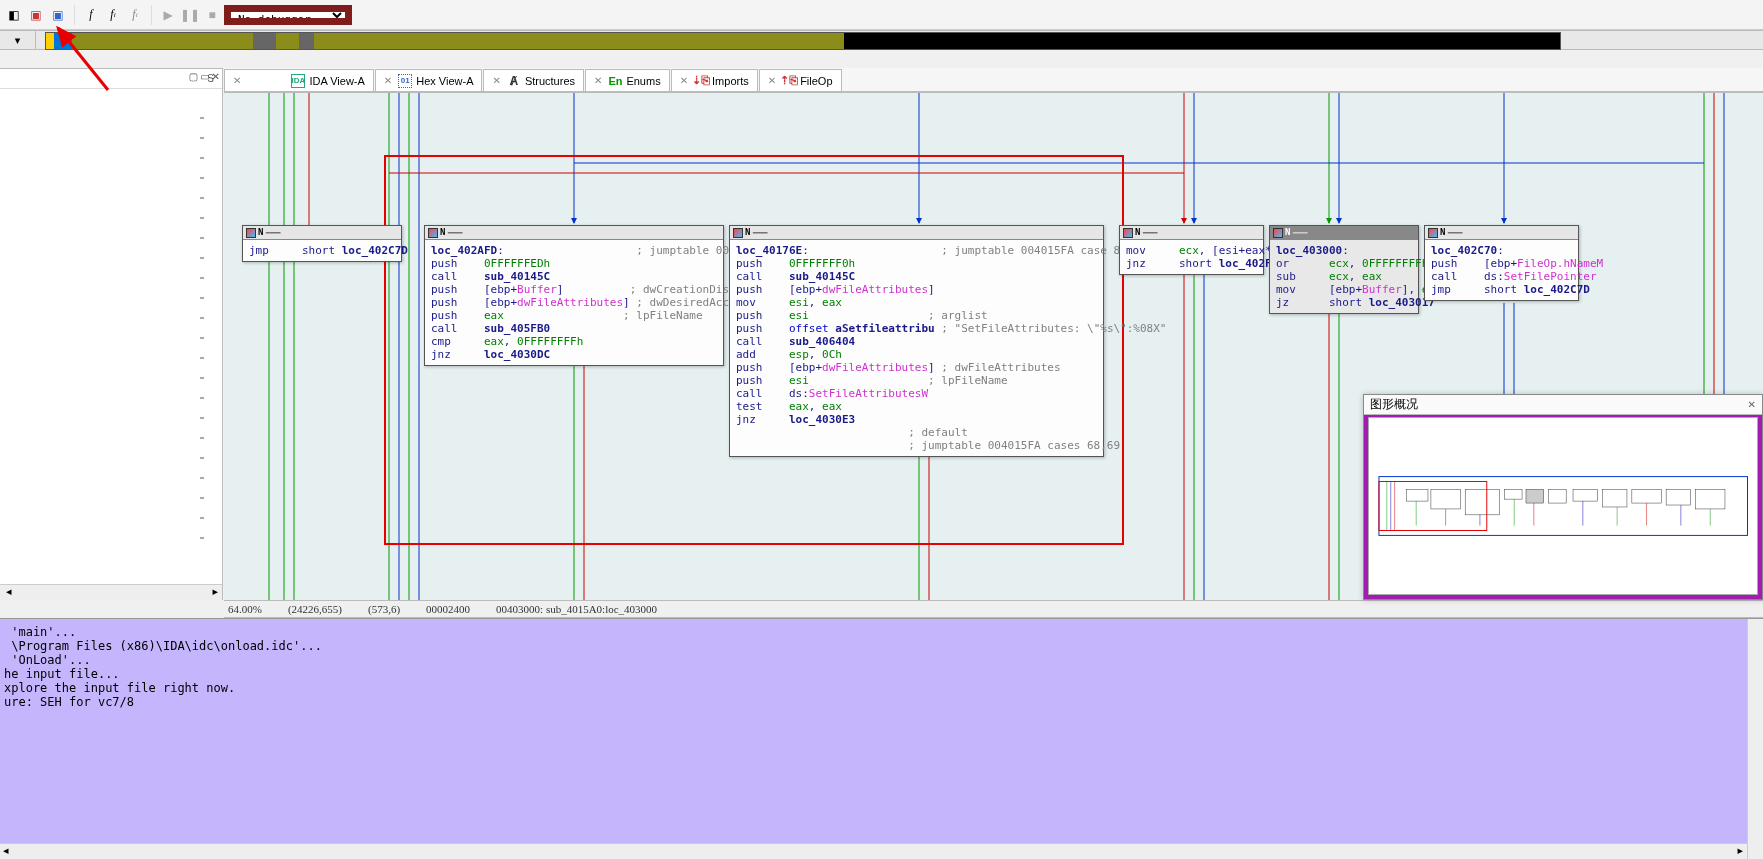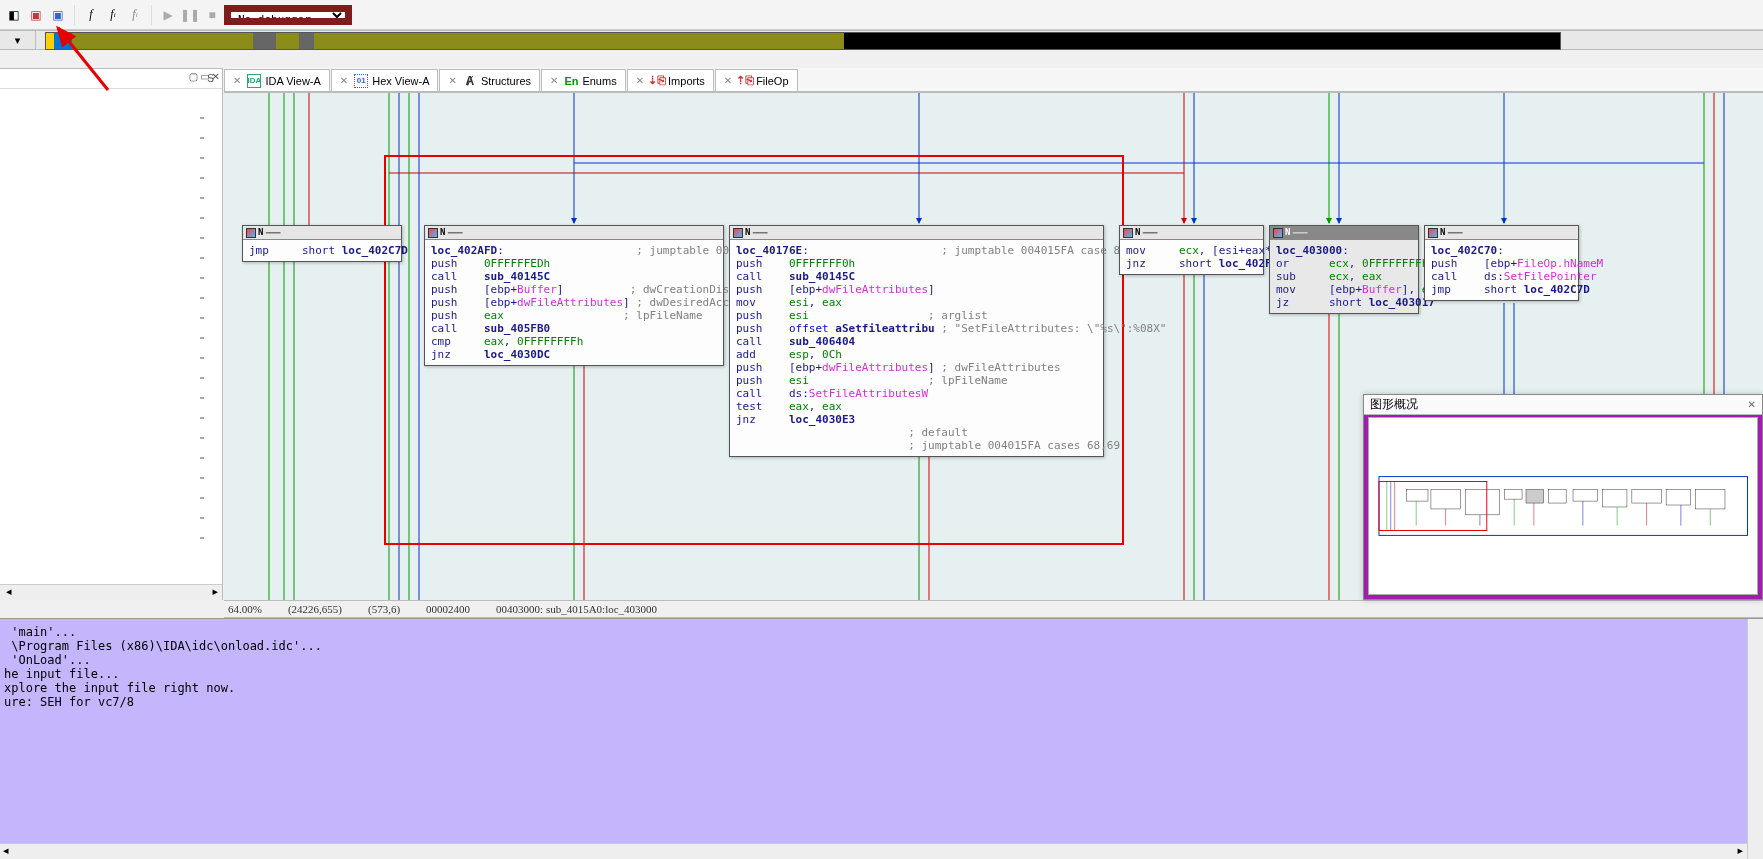--- a/index.html
+++ b/index.html
@@ -21,21 +21,21 @@
 .seg-gray  { background:#666; }
 .seg-black { background:#000; }
 .seg-yellow{ background:#ffd000; }
 .arrow-annot { position:absolute; top:20px; left:48px; width:80px; height:80px; pointer-events:none; z-index:500; }
 
 
 .tab-row { position:absolute; top:68px; left:224px; right:0; height:24px; background:#f6f6f6; border-bottom:1px solid #bbb; display:flex; align-items:flex-end; }
 .tab { height:22px; display:flex; align-items:center; gap:4px; padding:0 8px; border:1px solid #bbb; border-bottom:none; background:#fff; margin-right:1px; font-size:11px; white-space:nowrap; }
 .tab .close { color:#888; font-size:10px; margin-right:2px; }
 .tab-icon { width:14px; height:14px; display:inline-flex; align-items:center; justify-content:center; font-size:11px; font-weight:bold; }
-.ic-ida { color:#2a7; border:1px solid #2a7; font-size:8px; padding:0 1px; }
+.ic-ida { color:#2a7; border:1px solid #2a7; font-size:8px; padding:0 1px;margin-left:44px; }
 .ic-hex { color:#36c; border:1px dotted #36c; font-size:8px; }
 .ic-struct { color:#333; font-size:12px; }
 .ic-enum { color:#090; font-weight:bold; font-size:11px; }
 .ic-imp { color:#c33; font-size:11px; }
 .ic-exp { color:#c33; font-size:11px; }
 
 
 .left-panel { position:absolute; top:68px; left:0; width:223px; height:532px; background:#fff; border-right:1px solid #bbb; border-top:1px solid #bbb; }
 .left-panel .head { height:20px; border-bottom:1px solid #ddd; display:flex; justify-content:flex-end; align-items:center; font-size:10px; color:#555; padding-right:8px; }
 .left-panel .win-ctrl { position:absolute; top:2px; right:2px; display:flex; gap:2px; font-size:10px; color:#555; }

